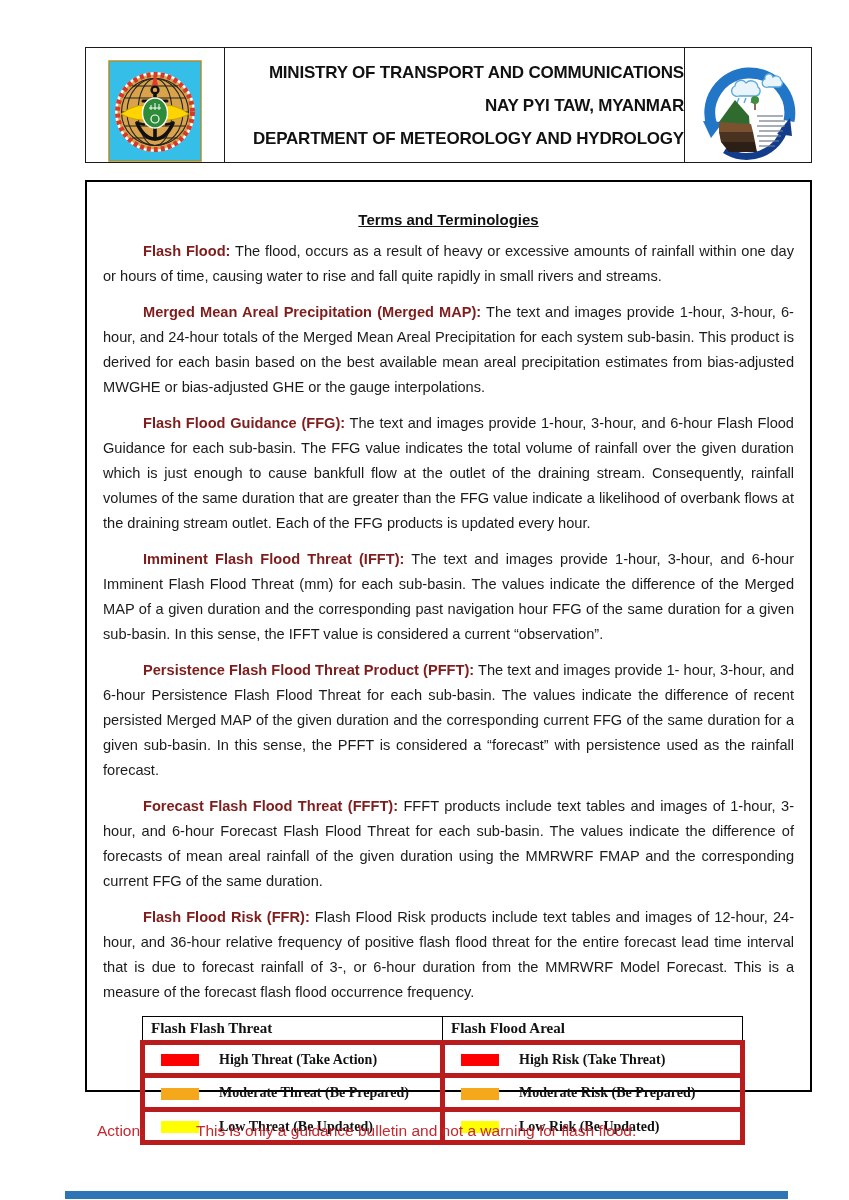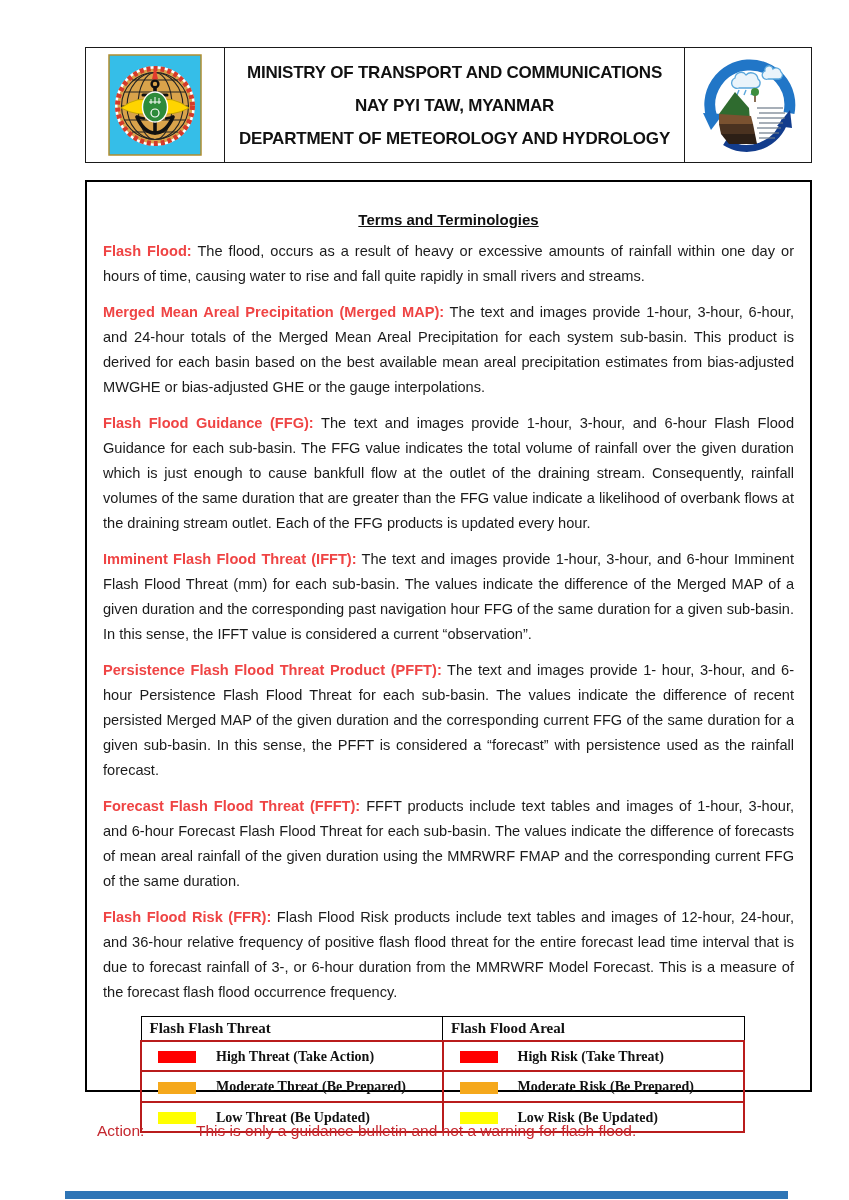--- a/index.html
+++ b/index.html
@@ -2,41 +2,41 @@
 <html><head>
 <meta charset="utf-8">
 <style>
   html,body{margin:0;padding:0;background:#fff;}
   .page{position:relative;width:849px;height:1200px;background:#fff;overflow:hidden;
         font-family:"Liberation Sans",sans-serif;color:#1a1a1a;}
 
   
   .header{position:absolute;left:85px;top:47px;width:727px;height:116px;
           display:flex;border:1px solid #1a1a1a;box-sizing:border-box;background:#fff;}
-  .hcell{display:flex;align-items:center;justify-content:center;box-sizing:border-box;}
+  .hcell{display:flex;align-items:flex-end;justify-content:center;box-sizing:border-box;}
   .hcell.left{width:139px;border-right:1px solid #1a1a1a;}
   .hcell.center{flex:1;flex-direction:column;}
   .hcell.right{width:127px;border-left:1px solid #1a1a1a;}
   .hline{font-weight:bold;font-size:17px;line-height:33px;letter-spacing:-0.2px;
          text-align:center;color:#111;white-space:nowrap;}
 
   
   .content-box{position:absolute;left:85px;top:180px;width:727px;height:912px;
                border:2px solid #000;box-sizing:border-box;padding:27px 16px 0;background:#fff;}
   .doc-title{text-align:center;font-weight:bold;text-decoration:underline;
              font-size:15px;margin:2px 0 11px;color:#111;}
   .para{font-size:14.6px;line-height:25px;text-align:justify;margin:0 0 11px;color:#1b1b1b;}
-  .term{font-weight:bold;color:#ef4444;}
+  .term{font-weight:bold;color:#7f1d1d;margin-left:40px;}
 
   
   table.legend{border-collapse:collapse;margin:2px 0 0 37px;width:605px;
                font-family:"Liberation Serif",serif;table-layout:fixed;}
   table.legend th{border:1px solid #000;text-align:left;font-size:15px;
                   padding:3px 8px;font-weight:bold;color:#111;}
-  table.legend td{border:2px solid #b91c1c;padding:5px 6px;height:18px;}
+  table.legend td{border:5px solid #b91c1c;padding:5px 6px;height:18px;}
   .swatch{display:inline-block;width:38px;height:12px;margin:0 20px 0 10px;vertical-align:middle;}
   .legend-label{font-weight:bold;font-size:14px;vertical-align:middle;color:#111;}
 
   
   .remark{position:absolute;left:97px;top:1121px;display:flex;font-size:15.5px;line-height:20px;}
   .remark-label{width:99px;flex:none;}
 
   
   .footer-bar{position:absolute;left:65px;top:1191px;width:723px;height:8px;}
 </style>

